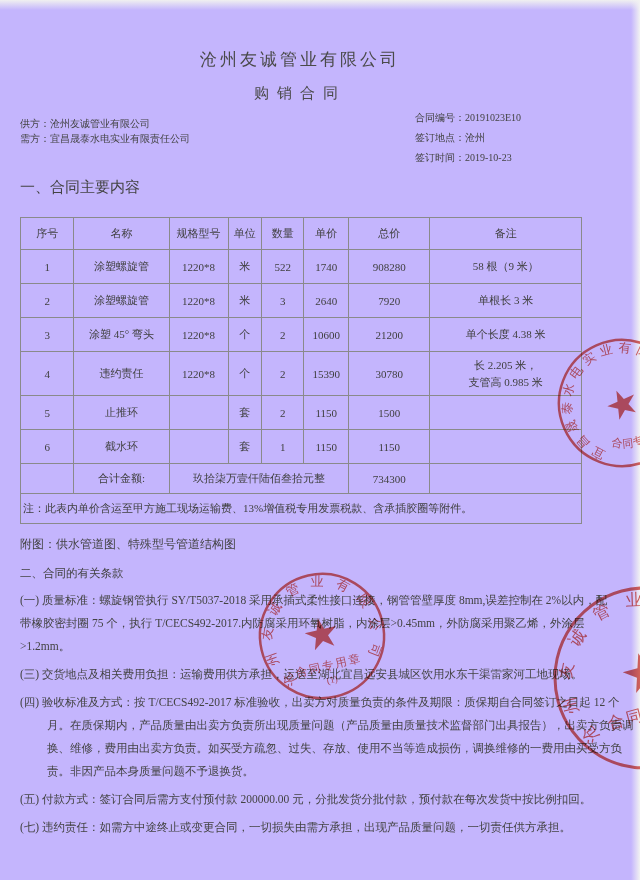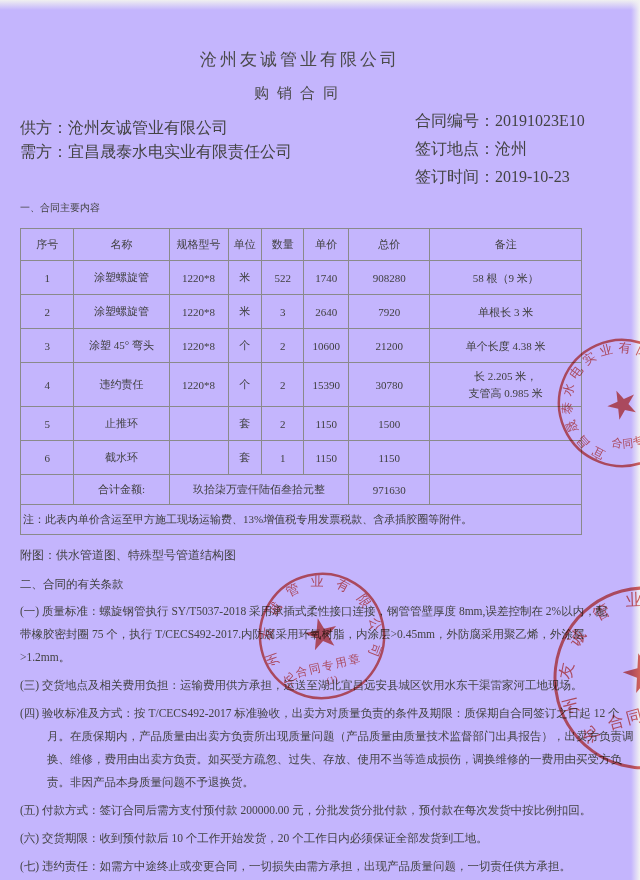--- a/index.html
+++ b/index.html
@@ -11,27 +11,27 @@
   }
   .scan-top{position:absolute;top:0;left:0;right:0;height:10px;
     background:linear-gradient(#f0f0f0,rgba(255,255,255,0));}
   .scan-right{position:absolute;top:0;right:0;width:9px;height:100%;
     background:linear-gradient(to left,#f2f2f2,rgba(255,255,255,0));}
   .content{position:relative;padding:0 0 0 20px;width:590px;}
   h1.company{font-size:17px;font-weight:normal;text-align:center;
     letter-spacing:3px;margin:48px 30px 0 0;color:#4a4a4a;}
   h2.doctitle{font-size:15px;font-weight:normal;text-align:center;
     letter-spacing:8px;margin:13px 30px 8px 0;color:#4a4a4a;}
-  .info{display:flex;justify-content:space-between;font-size:16px;margin-top:2px;}
+  .info{display:flex;justify-content:space-between;font-size:10px;margin-top:2px;}
   .parties p{margin:0;line-height:1.5;}
   .parties .p1{margin-top:5px;}
   .parties .p2{}
   .meta{width:195px;}
   .meta p{margin:0 0 7px;line-height:1.3;}
-  .sec{font-size:10px;margin:7px 0 13px;}
+  .sec{font-size:15px;margin:7px 0 20px;}
   .sec2{font-size:11.5px;margin:13px 0 8px;}
   table.items{border-collapse:collapse;width:562px;table-layout:fixed;
     font-size:11px;text-align:center;color:#404040;}
   table.items th,table.items td{border:1px solid #8a8a8a;font-weight:normal;
     padding:1px 2px;overflow:hidden;}
   tr.hd{height:32px;} tr.r{height:34px;} tr.r-tall{height:44px;}
   tr.total{height:30px;} tr.noter{height:30px;}
   td.remark{white-space:pre-line;line-height:1.5;}
   td.note-cell{text-align:left;padding:3px 6px;font-size:11px;}
   .attach{font-size:12px;margin:12px 0 0;}
@@ -150,37 +150,36 @@
         <td>套</td>
         <td>1</td>
         <td>1150</td>
         <td>1150</td>
         <td class="remark"></td>
       </tr>
       <tr class="total">
         <td></td>
         <td>合计金额:</td>
         <td colspan="4">玖拾柒万壹仟陆佰叁拾元整</td>
-        <td>971630</td>
+        <td>734300</td>
         <td></td>
       </tr>
       <tr class="noter">
         <td colspan="8" class="note-cell">注：此表内单价含运至甲方施工现场运输费、13%增值税专用发票税款、含承插胶圈等附件。</td>
       </tr>
     </tbody>
       </table>
 
     <p class="attach">附图：供水管道图、特殊型号管道结构图</p>
     <p class="sec2">二、合同的有关条款</p>
 
     <p class="clause">(一) 质量标准：螺旋钢管执行 SY/T5037-2018 采用承插式柔性接口连接，钢管管壁厚度 8mm,误差控制在 2%以内，配带橡胶密封圈 75 个，执行 T/CECS492-2017.内防腐采用环氧树脂，内涂层&gt;0.45mm，外防腐采用聚乙烯，外涂层&gt;1.2mm。</p>
     <p class="clause">(三) 交货地点及相关费用负担：运输费用供方承担，运送至湖北宜昌远安县城区饮用水东干渠雷家河工地现场。</p>
     <p class="clause hang">(四) 验收标准及方式：按 T/CECS492-2017 标准验收，出卖方对质量负责的条件及期限：质保期自合同签订之日起 12 个月。在质保期内，产品质量由出卖方负责所出现质量问题（产品质量由质量技术监督部门出具报告），出卖方负责调换、维修，费用由出卖方负责。如买受方疏忽、过失、存放、使用不当等造成损伤，调换维修的一费用由买受方负责。非因产品本身质量问题不予退换货。</p>
     <p class="clause">(五) 付款方式：签订合同后需方支付预付款 200000.00 元，分批发货分批付款，预付款在每次发货中按比例扣回。</p>
-    <p class="clause">(六) 交货期限：收到预付款后 10 个工作开始发货，20 个工作日内必须保证全部发货到工地。</p>
     <p class="clause">(七) 违约责任：如需方中途终止或变更合同，一切损失由需方承担，出现产品质量问题，一切责任供方承担。</p>
   </div>
 
   <svg id="stampA" class="stamp" width="170" height="170" viewBox="0 0 170 170">
     <defs>
       <path id="ringA" d="M 85 136 A 51 51 0 1 1 85 34 A 51 51 0 1 1 85 136"></path>
       <path id="botA" d="M 47 92 A 38 38 0 0 0 123 92"></path>
     </defs>
     <circle class="ring" cx="85" cy="85" r="63" stroke-width="2.5"></circle>
     <text font-size="12.5" letter-spacing="5">

